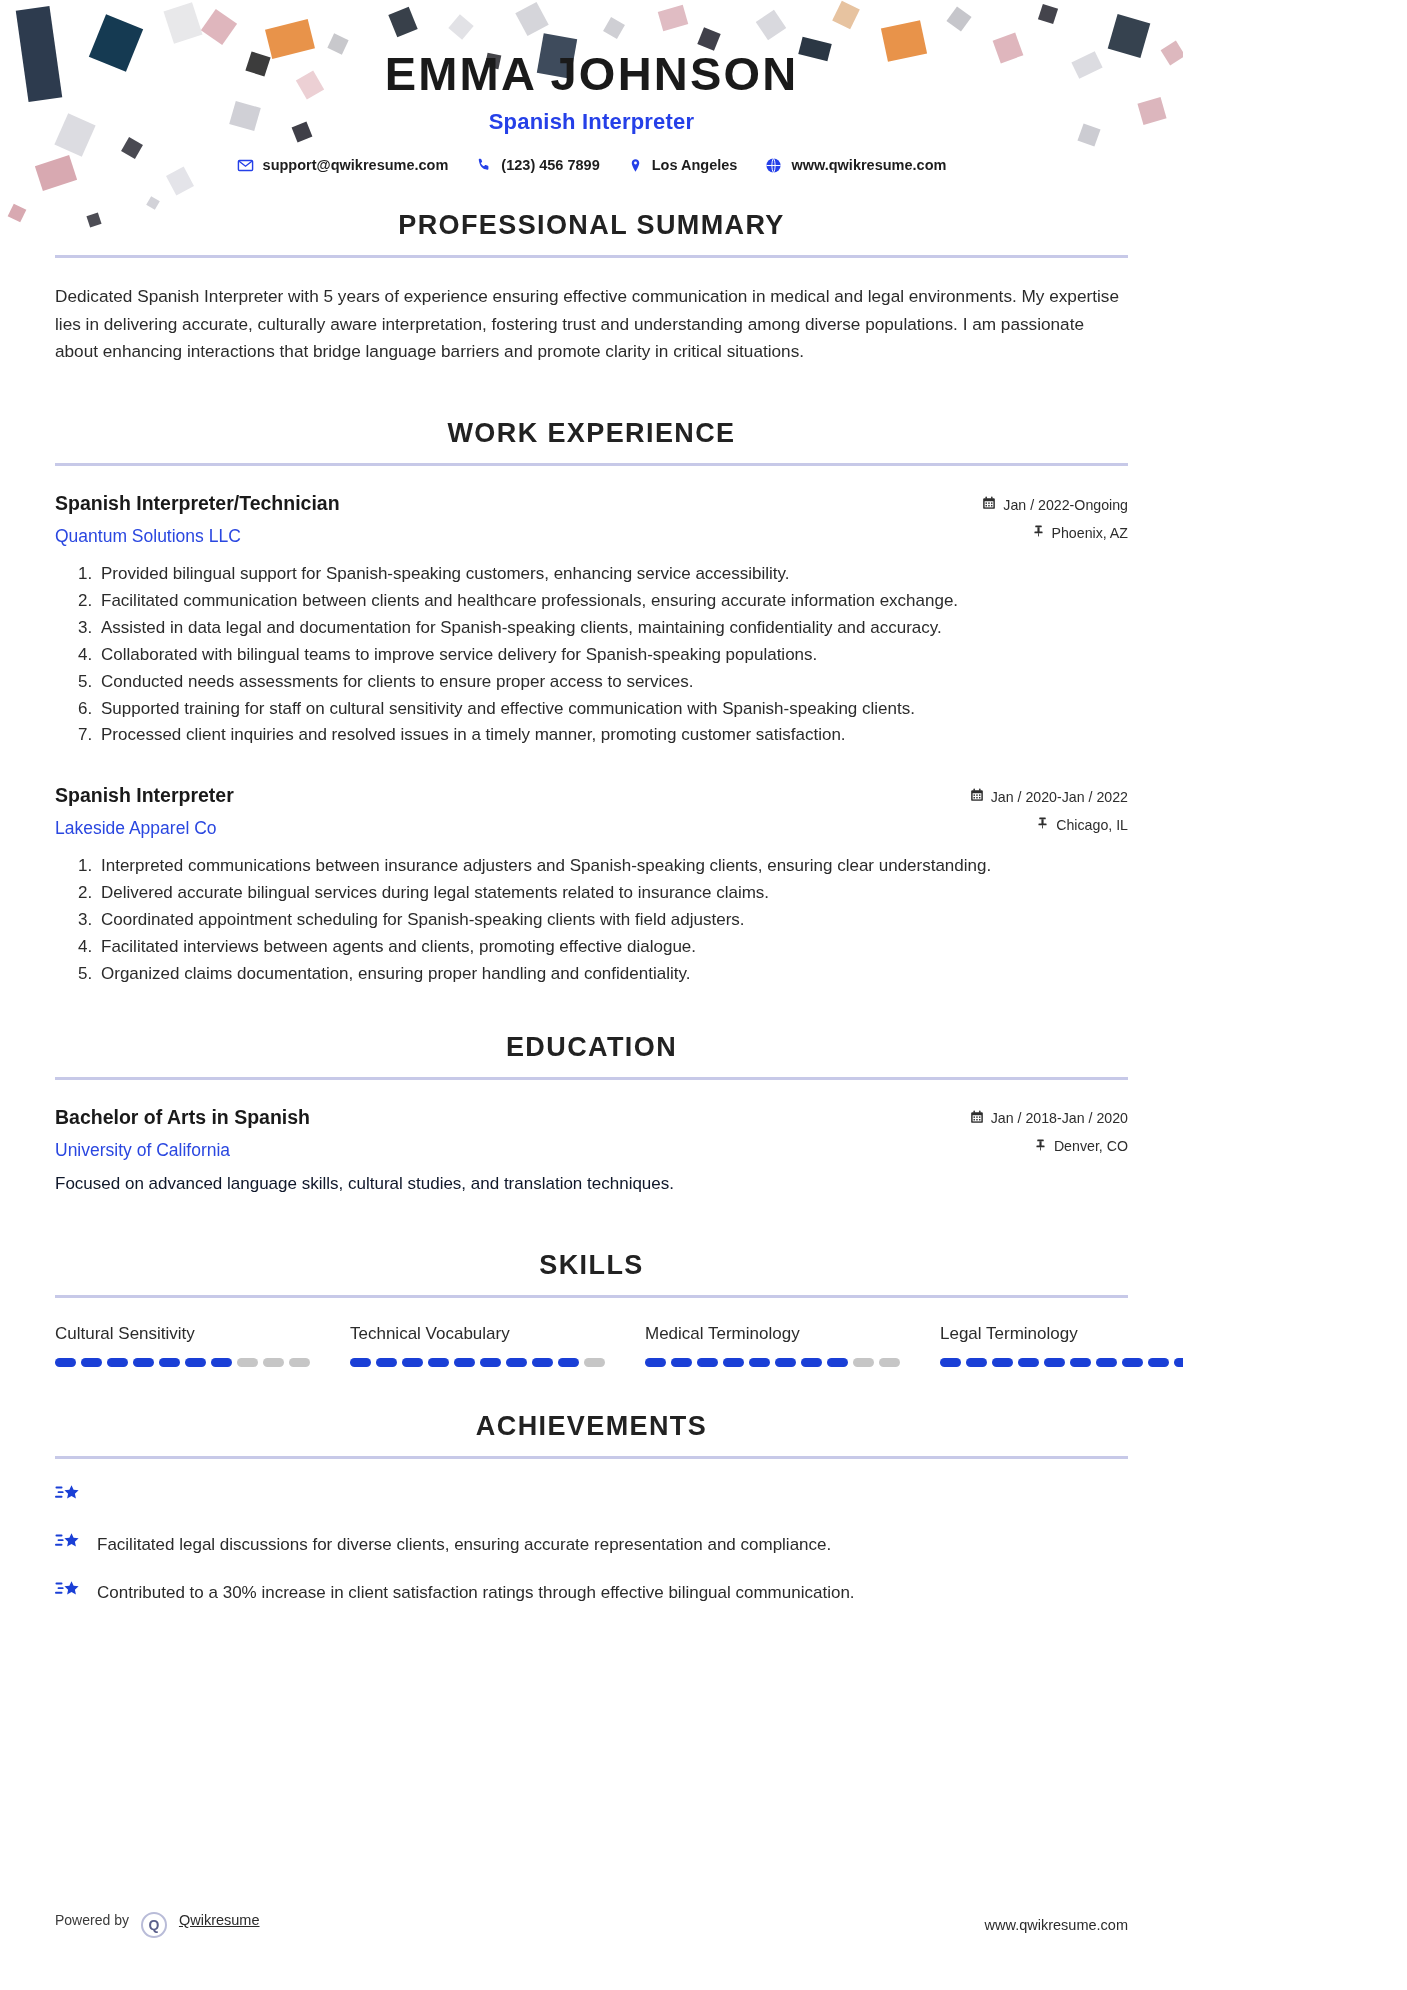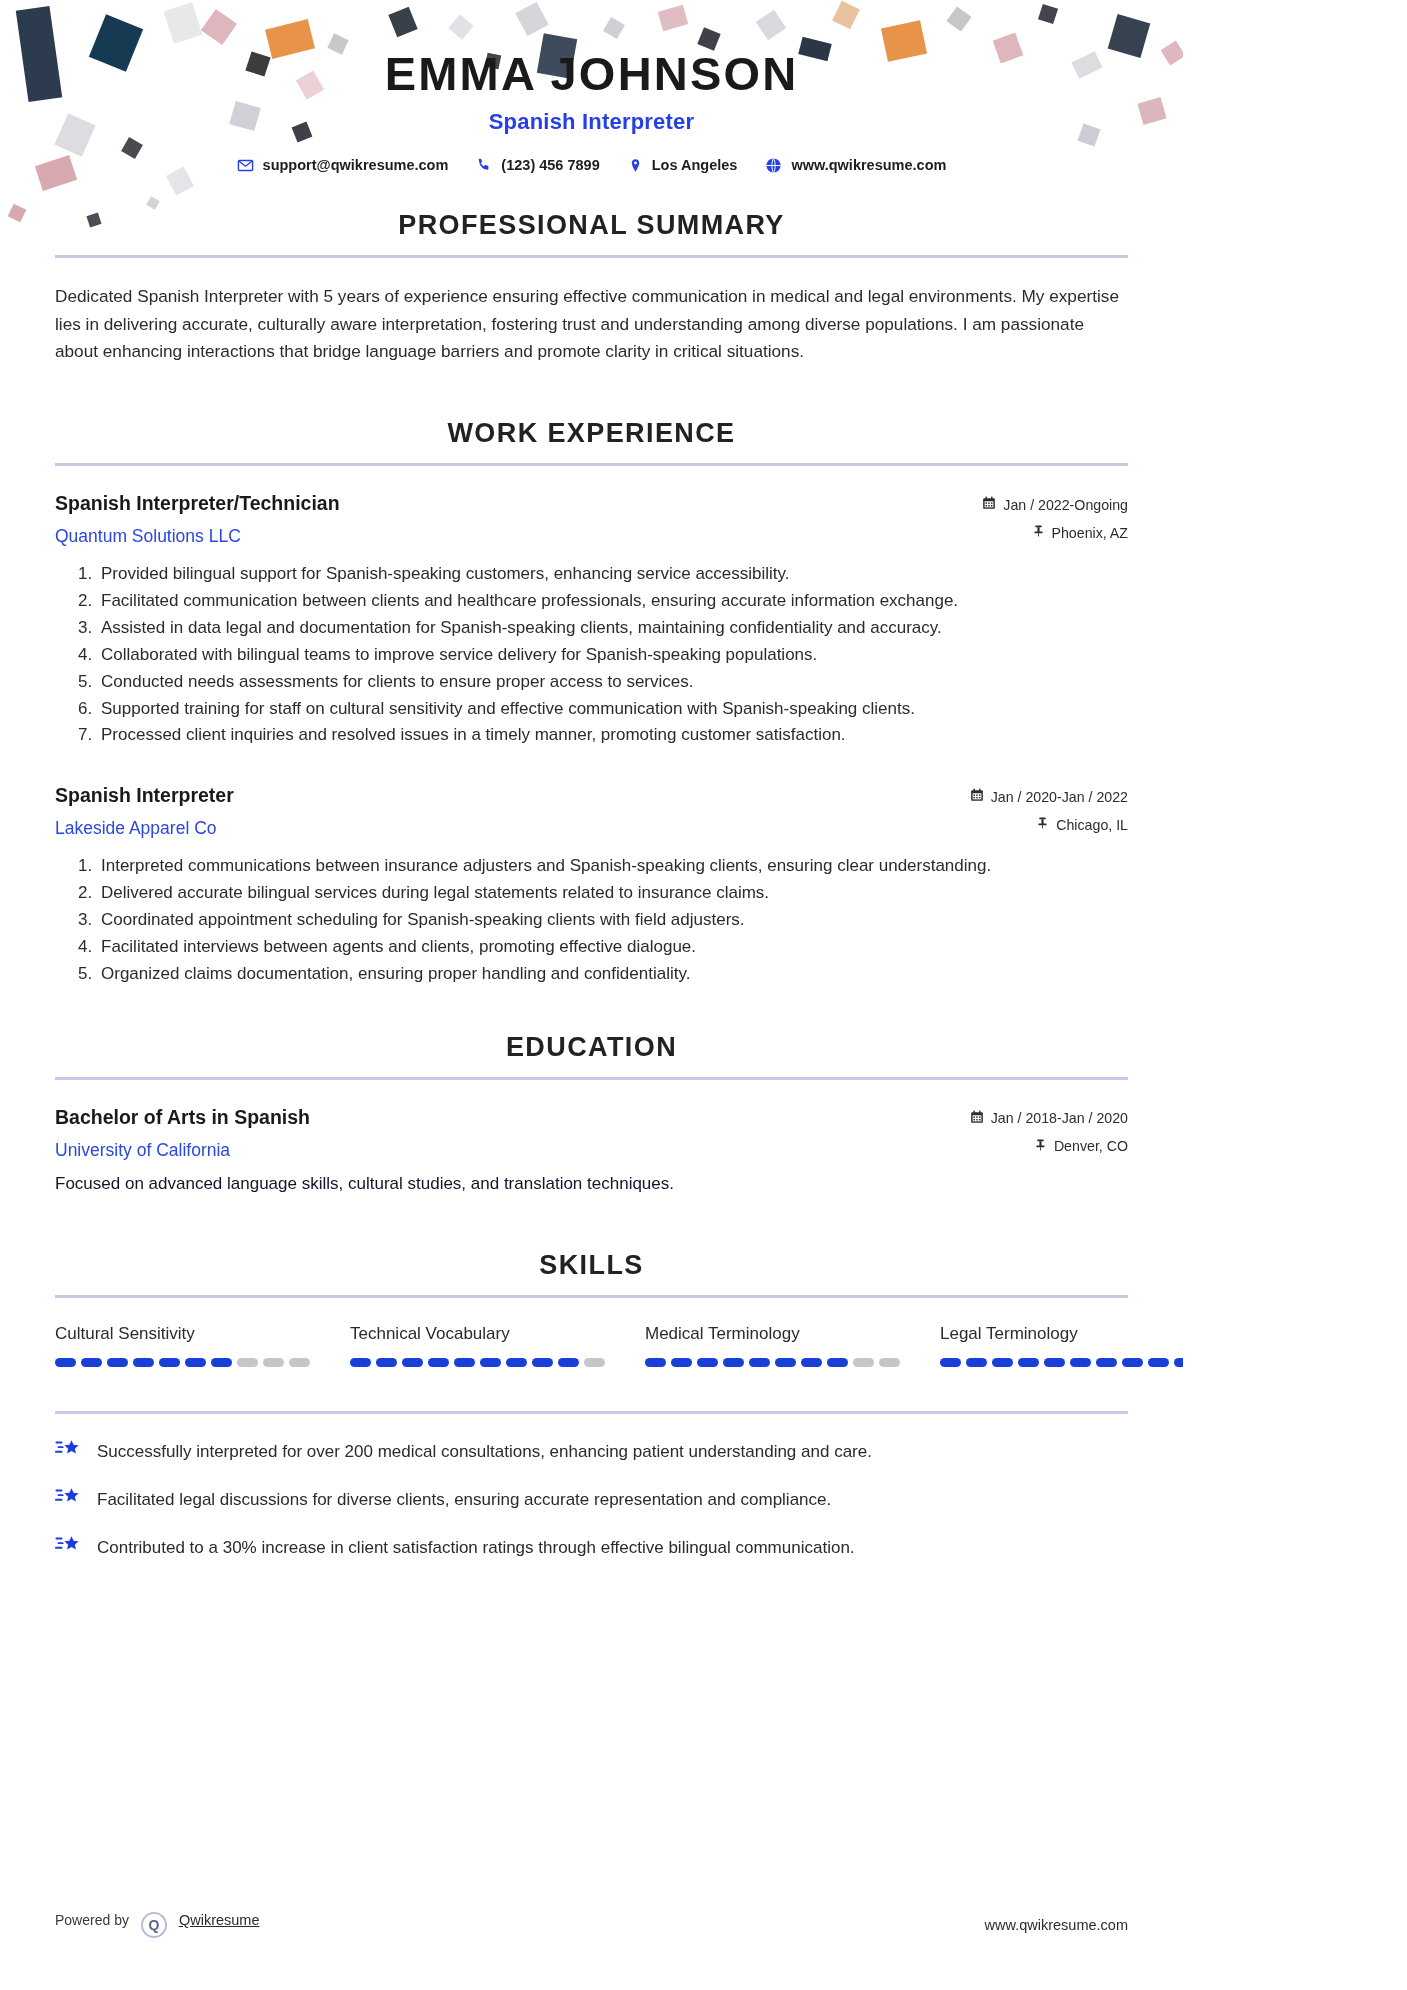--- a/index.html
+++ b/index.html
@@ -529,33 +529,33 @@
               <span class="pip on"></span>
               <span class="pip on"></span>
               <span class="pip on"></span>
               <span class="pip on"></span>
             </div>
         </div>
       </div>
     </div>
 
     <div style="margin-top:44px;">
+      <div class="section-title">ACHIEVEMENTS</div>
       <div class="rule"></div>
 
       <div class="ach-list">
         <div class="ach-item">
           <span>
             <svg width="26" height="24" viewBox="0 0 26 24" fill="#1a3fd6">
               <path d="M16.5 2.2l2.1 4.6 5 .5-3.7 3.4 1 4.9-4.4-2.5-4.4 2.5 1-4.9L9.4 7.3l5-.5z"></path>
               <rect x="0.5" y="3.6" width="7" height="1.9" rx="0.9"></rect>
               <rect x="2.6" y="8.2" width="6" height="1.9" rx="0.9"></rect>
               <rect x="0" y="12.8" width="7.5" height="1.9" rx="0.9"></rect>
             </svg>
           </span>
-          <span class="ach-text">Successfully interpreted for over 200 medical consultations, enhancing patient understanding and care.</span>
         </div>
         <div class="ach-item">
           <span>
             <svg width="26" height="24" viewBox="0 0 26 24" fill="#1a3fd6">
               <path d="M16.5 2.2l2.1 4.6 5 .5-3.7 3.4 1 4.9-4.4-2.5-4.4 2.5 1-4.9L9.4 7.3l5-.5z"></path>
               <rect x="0.5" y="3.6" width="7" height="1.9" rx="0.9"></rect>
               <rect x="2.6" y="8.2" width="6" height="1.9" rx="0.9"></rect>
               <rect x="0" y="12.8" width="7.5" height="1.9" rx="0.9"></rect>
             </svg>
           </span>

